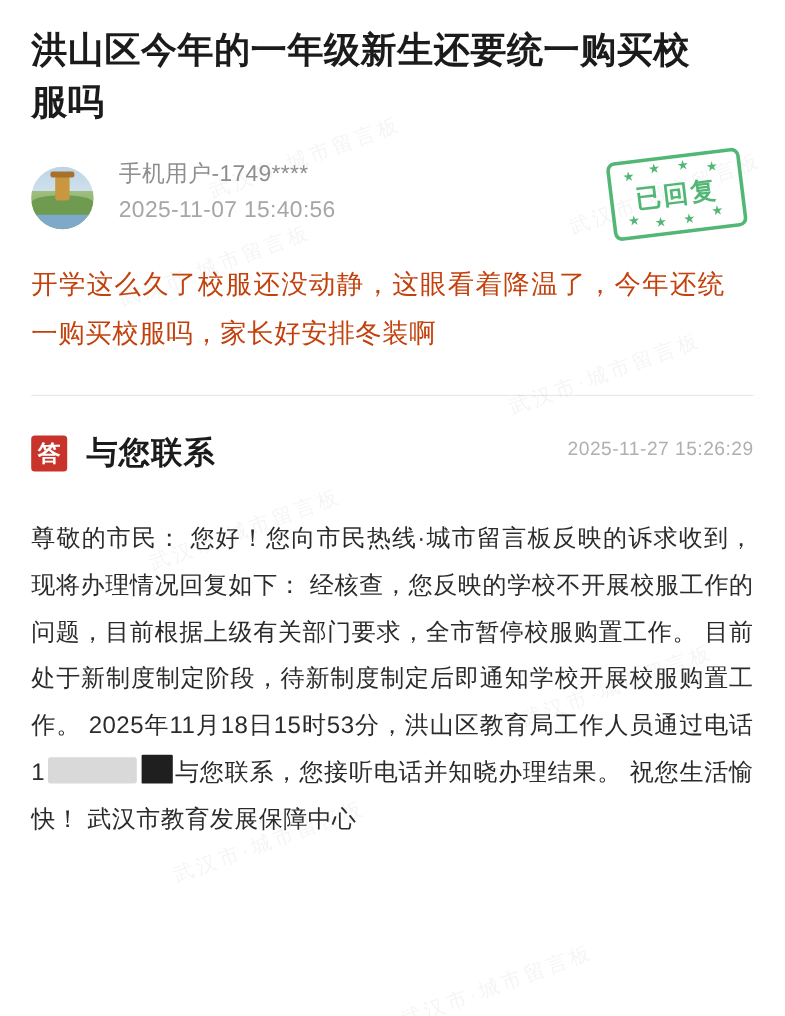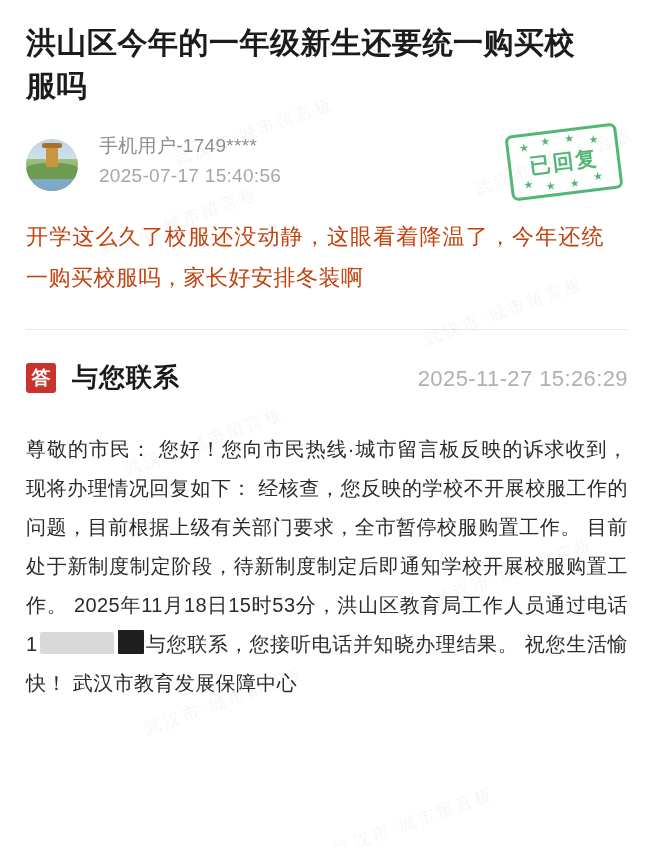--- a/index.html
+++ b/index.html
@@ -165,21 +165,21 @@
   .a-org {
     margin-left: 16px;
     font-size: 26px;
     font-weight: bold;
     color: #1b1b1b;
     letter-spacing: 1px;
   }
   .a-date {
     position: absolute;
     right: 0; top: 6px;
-    font-size: 22px;
+    font-size: 16px;
     color: #b0b0b0;
     letter-spacing: 0.4px;
   }
 
   .a-body {
     margin-top: 34px;
     font-size: 20px;
     color: #2b2b2b;
     line-height: 1.95;
     letter-spacing: 0.4px;
@@ -243,21 +243,21 @@
     <h1 class="q-title">洪山区今年的一年级新生还要统一购买校服吗</h1>
 
     <div class="q-meta">
       <div class="avatar">
         <div class="water"></div>
         <div class="green"></div>
         <div class="tower"></div>
       </div>
       <div class="q-meta-text">
         <div class="q-user">手机用户-1749****</div>
-        <div class="q-date">2025-07-17 15:40:56</div>
+        <div class="q-date">2025-11-07 15:40:56</div>
       </div>
 
       <div class="stamp">
         <span class="star s1">★</span>
         <span class="star s2">★</span>
         <span class="star s3">★</span>
         <span class="star s4">★</span>
         <span class="star s5">★</span>
         <span class="star s6">★</span>
         <span class="star s7">★</span>

